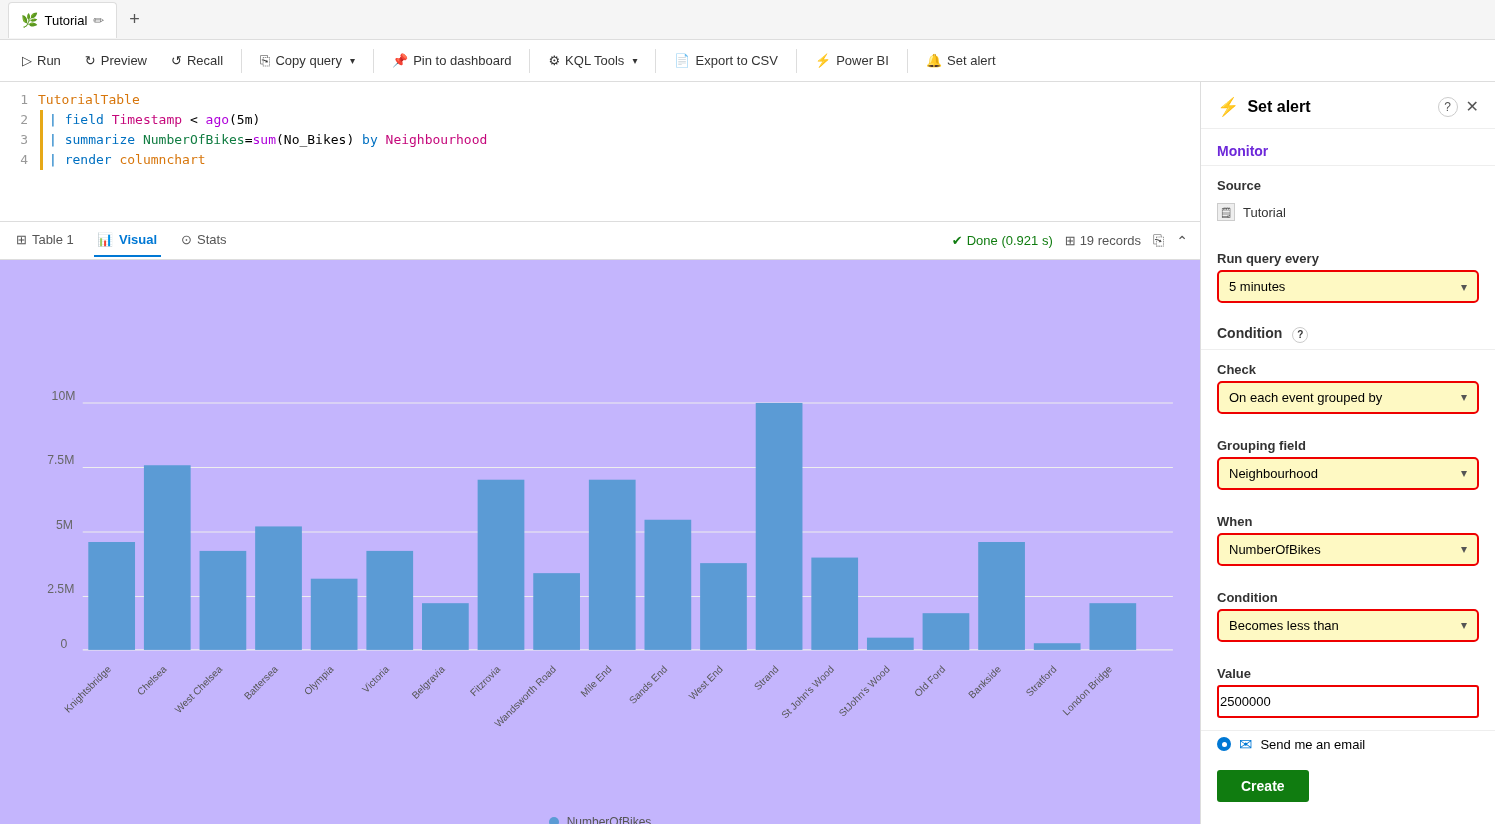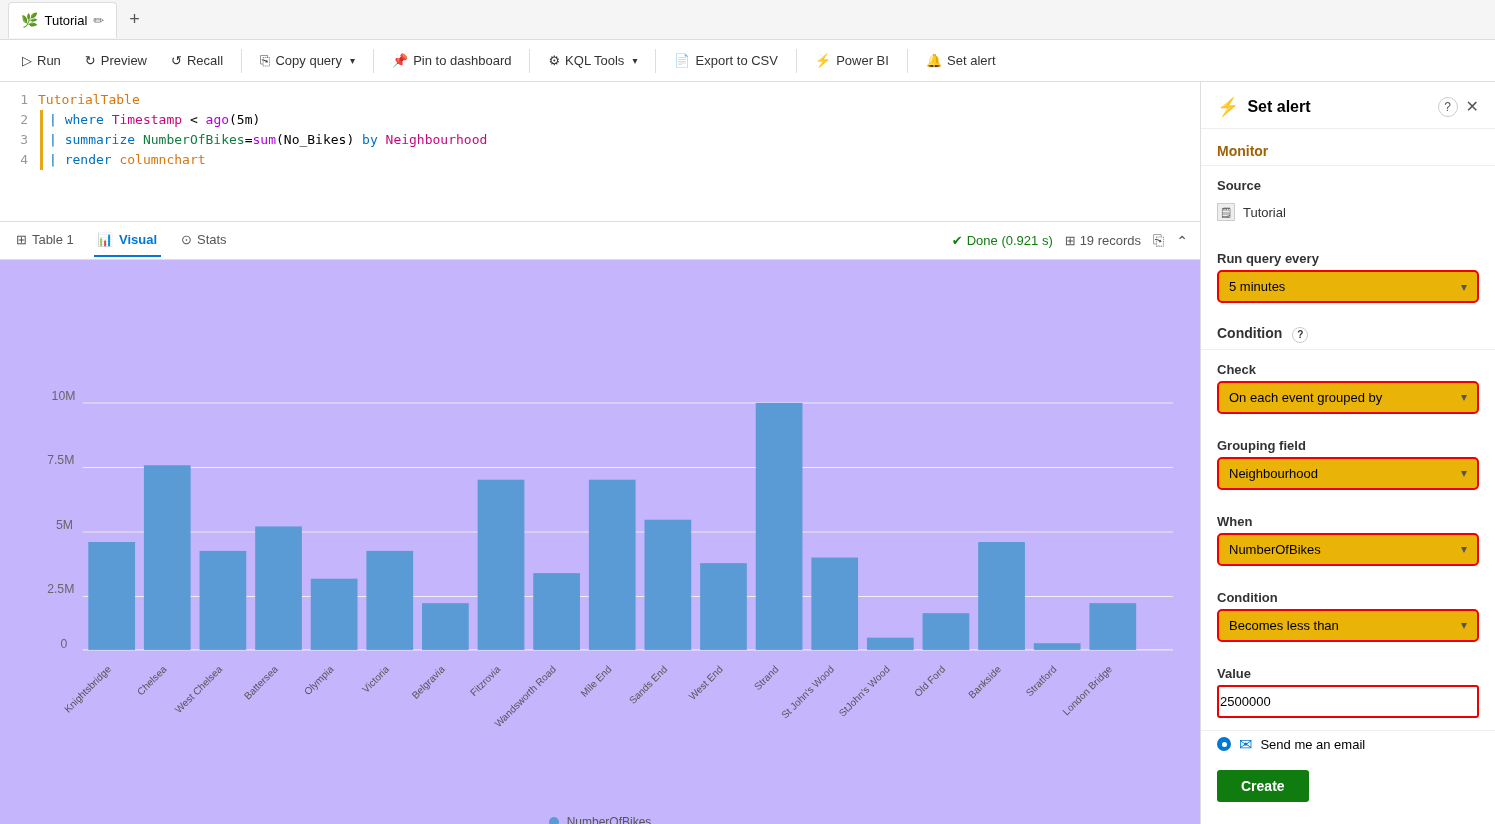--- a/index.html
+++ b/index.html
@@ -57,25 +57,25 @@
     .panel-header-icon { cursor: pointer; font-size: 16px; color: #555; }
 
     .panel-section { padding: 12px 16px; }
     .section-label { font-size: 13px; font-weight: 600; color: #333; margin-bottom: 4px; }
 
     
     .source-row { display: flex; align-items: center; gap: 8px; font-size: 13px; color: #333; padding: 6px 0; }
     .source-icon { width: 18px; height: 18px; background: #eee; border: 1px solid #ccc; display: flex; align-items: center; justify-content: center; font-size: 10px; }
 
     
-    .dropdown-red { border: 2px solid #e00; border-radius: 5px; display: flex; align-items: center; justify-content: space-between; padding: 7px 10px; cursor: pointer; font-size: 13px; background: #eab308; }
+    .dropdown-red { border: 2px solid #e00; border-radius: 5px; display: flex; align-items: center; justify-content: space-between; padding: 7px 10px; cursor: pointer; font-size: 13px; background: #fef9c3; }
     .dropdown-arrow { color: #555; font-size: 12px; }
 
     
-    .monitor-title { font-size: 14px; font-weight: 600; color: #a16207; padding: 14px 16px 6px; }
+    .monitor-title { font-size: 14px; font-weight: 600; color: #6d28d9; padding: 14px 16px 6px; }
     .divider { height: 1px; background: #eee; margin: 0; }
 
     
     .value-input { border: 2px solid #e00; border-radius: 3px; padding: 7px 1px; font-size: 13px; width: 100%; background: #fff; outline: none; }
 
     
     .action-title { font-size: 14px; font-weight: 600; color: #333; padding: 10px 16px 6px; }
     .radio-row { display: flex; align-items: center; gap: 8px; padding: 4px 16px; font-size: 13px; }
     .radio-dot { width: 14px; height: 14px; border-radius: 50%; border: 2px solid #0078d4; background: #0078d4; display: flex; align-items: center; justify-content: center; flex-shrink: 0; }
     .radio-dot-inner { width: 5px; height: 5px; background: #fff; border-radius: 50%; }
@@ -159,21 +159,21 @@
     <div class="code-editor">
       <div class="code-line">
         <span class="line-num">1</span>
         <span class="line-content">
           <span class="kw-orange underline-red">TutorialTable</span>
         </span>
       </div>
       <div class="code-line">
         <span class="line-num">2</span>
         <span class="line-content border-left-yellow">
-          <span class="kw-blue">| where </span><span class="kw-pink">Timestamp</span><span> &lt; </span><span class="kw-purple">ago</span><span>(5m)</span>
+          <span class="kw-blue">| field </span><span class="kw-pink">Timestamp</span><span> &lt; </span><span class="kw-purple">ago</span><span>(5m)</span>
         </span>
       </div>
       <div class="code-line">
         <span class="line-num">3</span>
         <span class="line-content border-left-yellow">
           <span class="kw-blue">| summarize </span><span class="kw-green">NumberOfBikes</span><span>=</span><span class="kw-purple">sum</span><span>(No_Bikes) </span><span class="kw-blue">by </span><span class="kw-pink">Neighbourhood</span>
         </span>
       </div>
       <div class="code-line">
         <span class="line-num">4</span>

